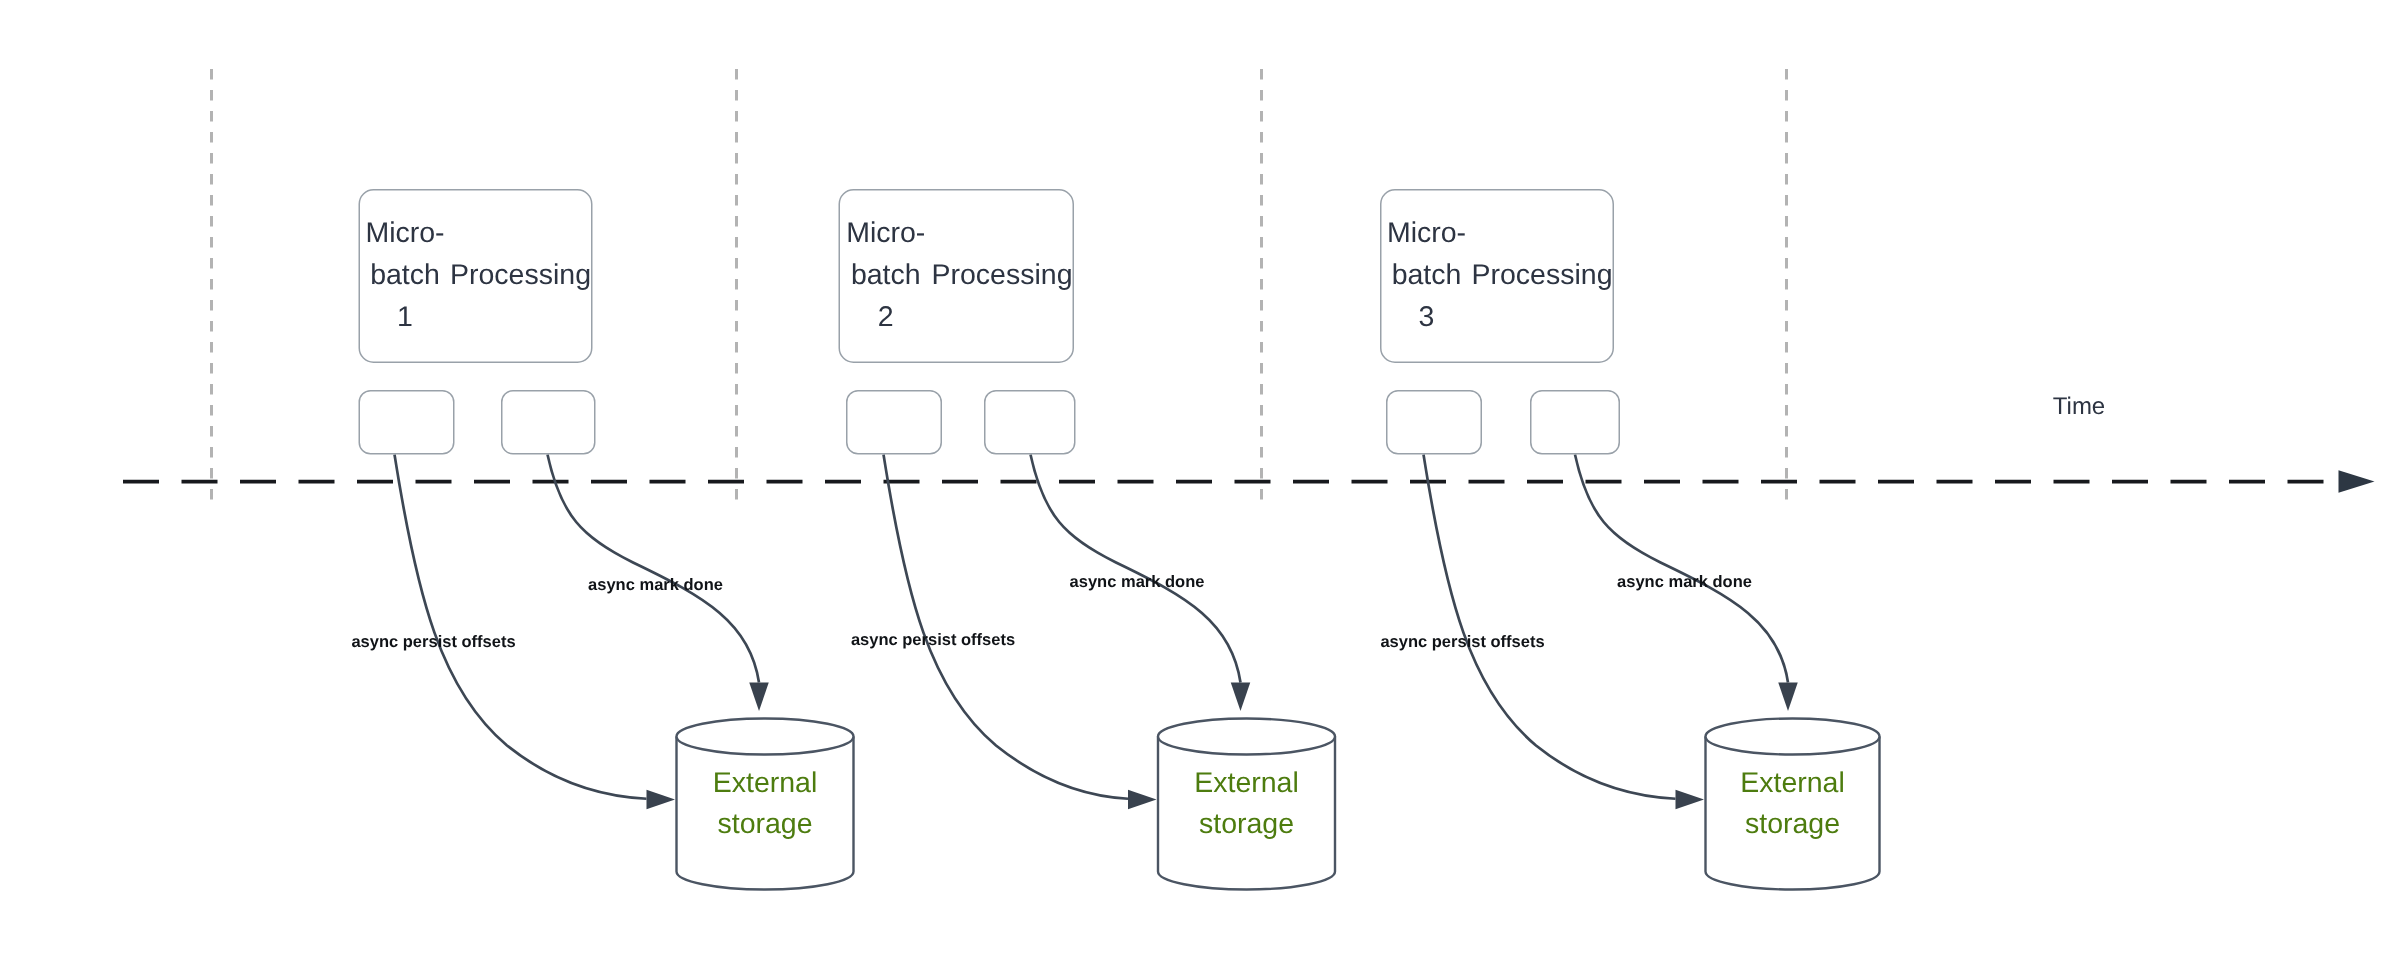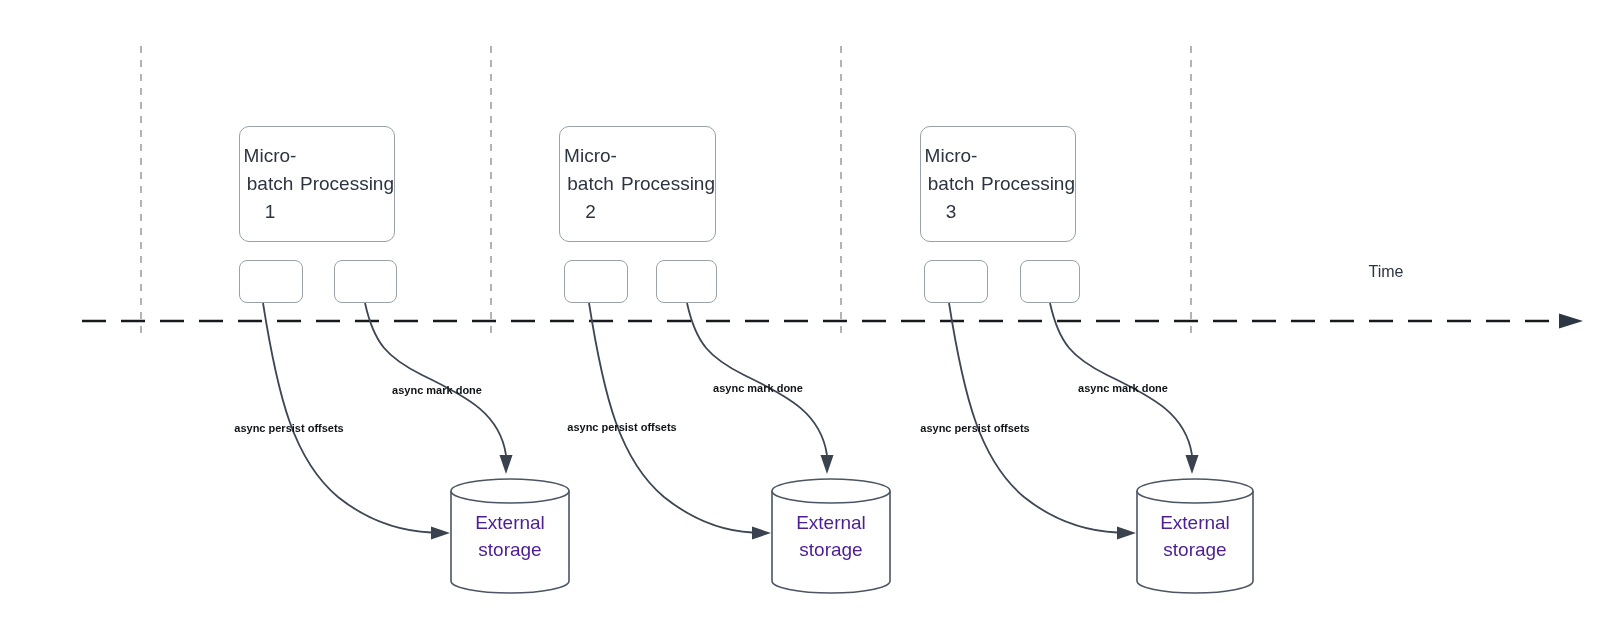--- a/index.html
+++ b/index.html
@@ -17,21 +17,21 @@
   .task-box{
     position:absolute;box-sizing:border-box;background:#ffffff;
     border:1.4px solid #99a1a9;border-radius:8px;
   }
   .edge-label{
     position:absolute;transform:translate(-50%,-50%);
     font-size:11px;font-weight:700;color:#101317;white-space:nowrap;
   }
   .cyl-text{
     position:absolute;display:flex;flex-direction:column;align-items:center;justify-content:center;
-    color:#4c1d95;font-size:19px;line-height:27px;text-align:center;
+    color:#4d7c0f;font-size:19px;line-height:27px;text-align:center;
   }
   .time-label{
     position:absolute;transform:translate(-50%,-50%);
     color:#2d3442;font-size:16px;
   }
 </style>
 </head>
 <body>
 
 <div class="canvas">

